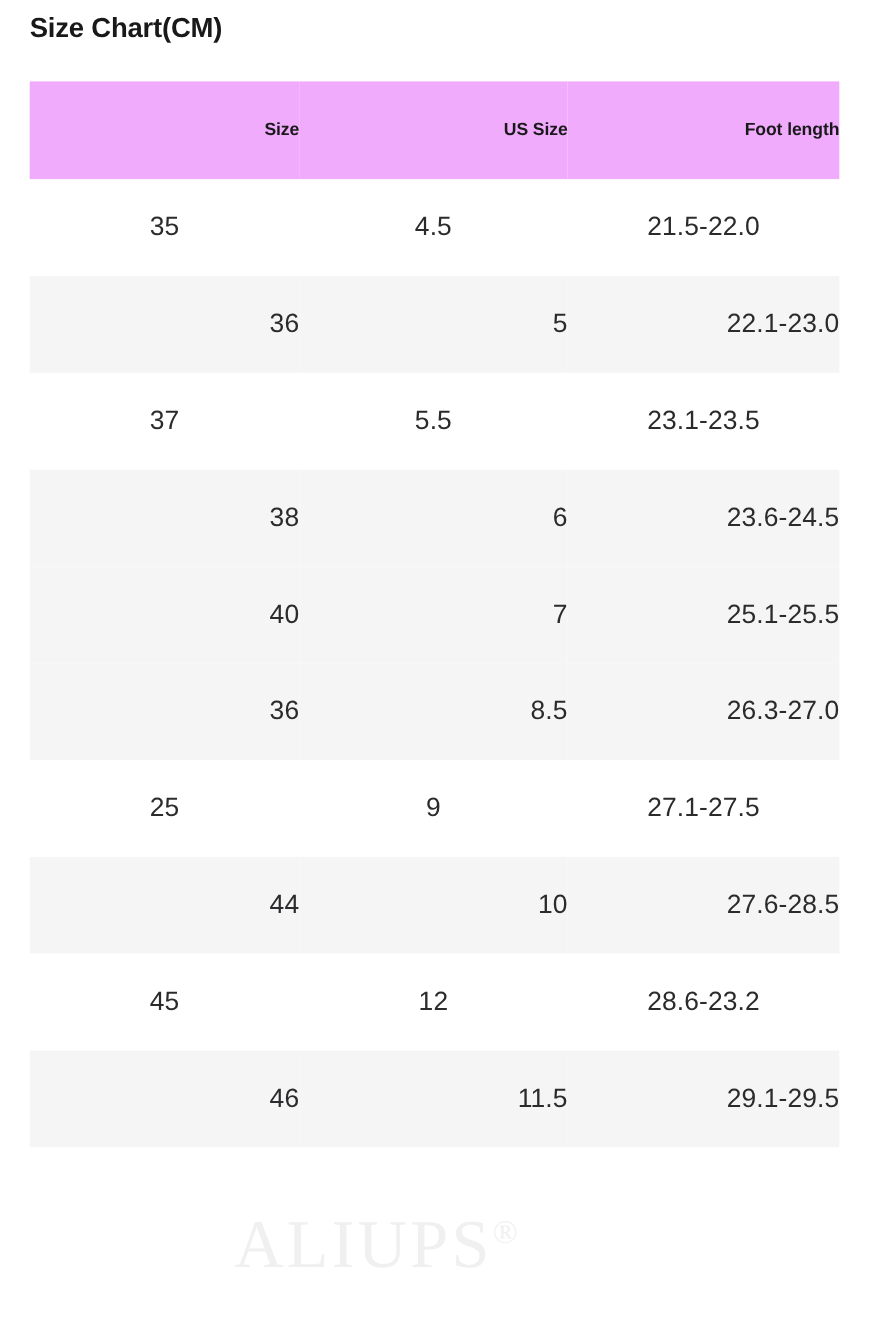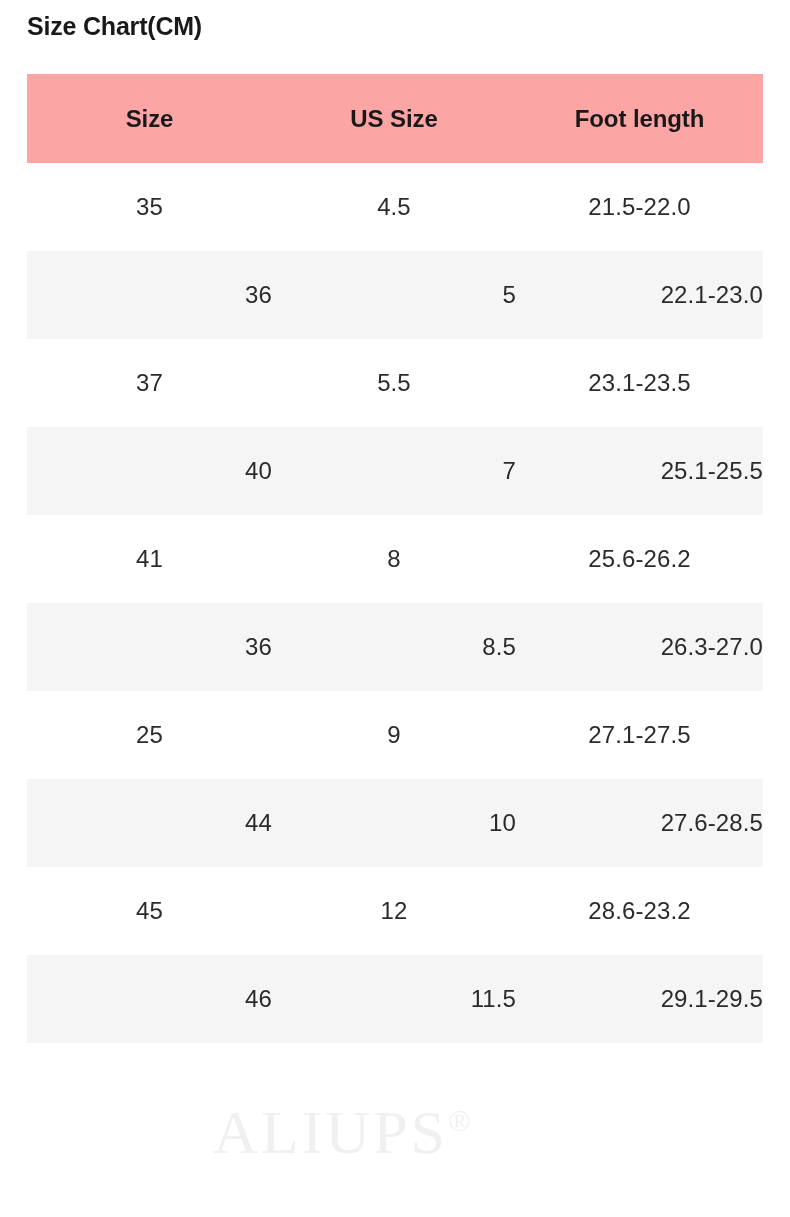--- a/index.html
+++ b/index.html
@@ -42,25 +42,25 @@
     border-collapse: collapse;
     table-layout: fixed;
   }
 
   .size-table col.c-size    { width: 245px; }
   .size-table col.c-us      { width: 244px; }
   .size-table col.c-foot    { width: 247px; }
 
   .size-table th {
     height: 89px;
-    background: #fca5a5;
+    background: #f0abfc;
     color: #19191a;
-    font-size: 24px;
+    font-size: 16px;
     font-weight: bold;
-    text-align: center;
+    text-align: right;
     vertical-align: middle;
     padding: 0;
     letter-spacing: -0.1px;
   }
 
   .size-table td {
     height: 88px;
     color: #2b2b2d;
     font-size: 24px;
     font-weight: normal;
@@ -127,28 +127,28 @@
           <td>36</td>
           <td>5</td>
           <td>22.1-23.0</td>
         </tr>
         <tr class="row-even">
           <td>37</td>
           <td>5.5</td>
           <td>23.1-23.5</td>
         </tr>
         <tr class="row-odd">
+          <td>38</td>
+          <td>6</td>
+          <td>23.6-24.5</td>
+        </tr>
+        <tr class="row-odd">
           <td>40</td>
           <td>7</td>
           <td>25.1-25.5</td>
-        </tr>
-        <tr class="row-even">
-          <td>41</td>
-          <td>8</td>
-          <td>25.6-26.2</td>
         </tr>
         <tr class="row-odd">
           <td>36</td>
           <td>8.5</td>
           <td>26.3-27.0</td>
         </tr>
         <tr class="row-even">
           <td>25</td>
           <td>9</td>
           <td>27.1-27.5</td>

